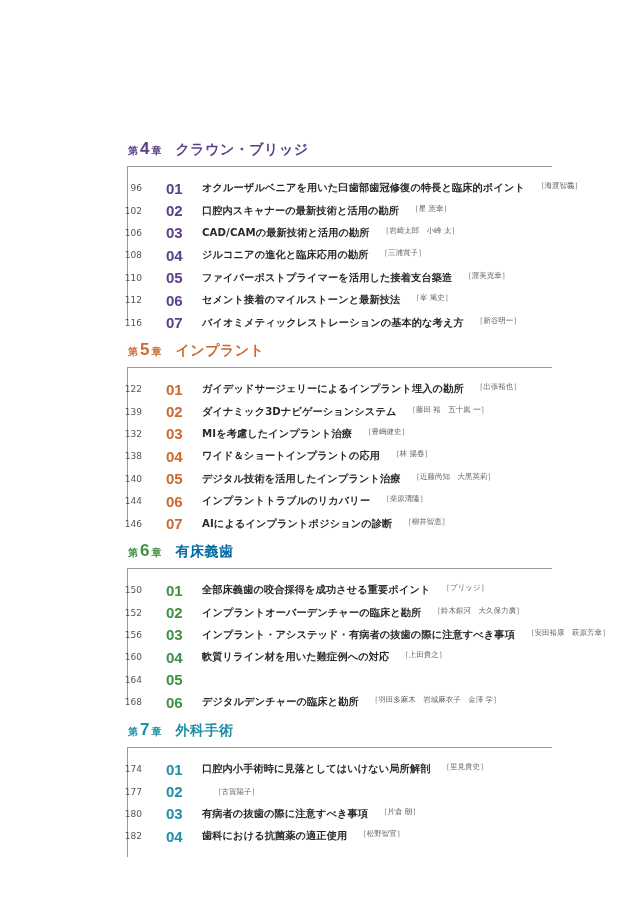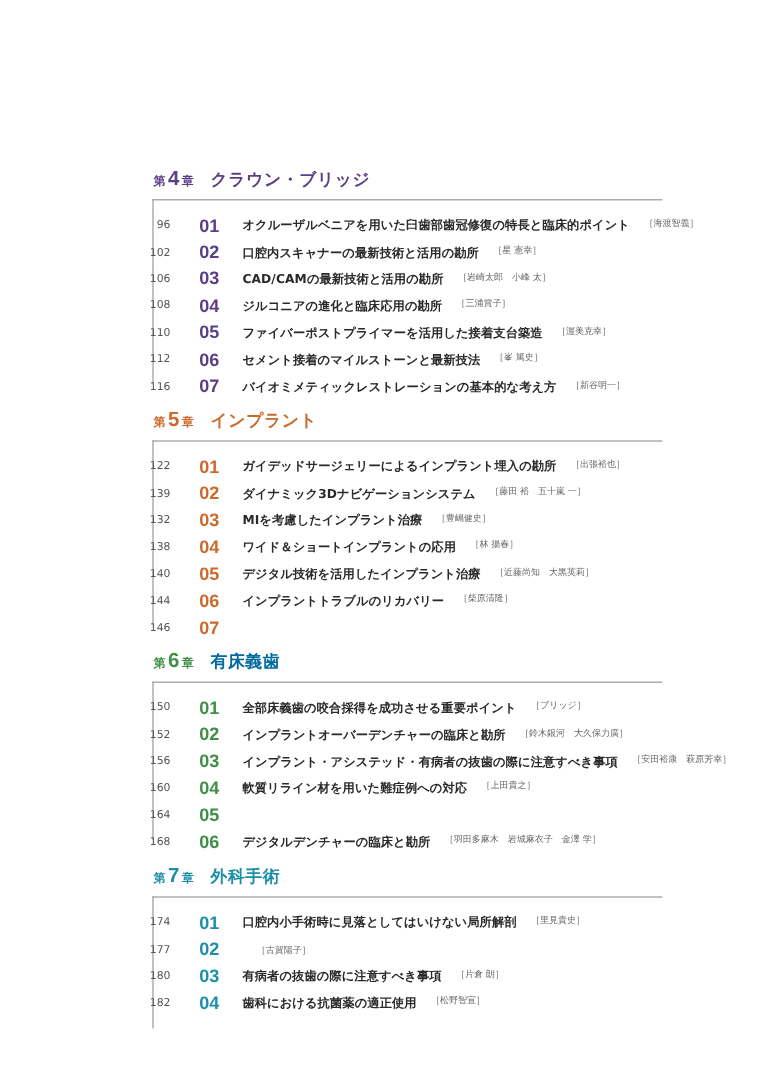--- a/index.html
+++ b/index.html
@@ -150,20 +150,24 @@
         <span class="page">144</span>
         <span class="no" style="color:#cc6a2e">06</span>
         <span class="text">
           <span class="title">インプラントトラブルのリカバリー</span>
           <span class="author">［柴原清隆］</span>
         </span>
       </div>
     <div class="entry">
         <span class="page">146</span>
         <span class="no" style="color:#cc6a2e">07</span>
+        <span class="text">
+          <span class="title">AIによるインプラントポジションの診断</span>
+          <span class="author">［柳井智恵］</span>
+        </span>
       </div>
   </div>
 </section>
 
 <section class="chapter" style="top:541px;">
   <div class="ch-head">
     <span class="ch-dai" style="color:#3f8f45">第</span>
     <span class="ch-num" style="color:#3f8f45">6</span>
     <span class="ch-sho" style="color:#3f8f45">章</span>
     <span class="ch-title" style="color:#0369a1">有床義歯</span>

